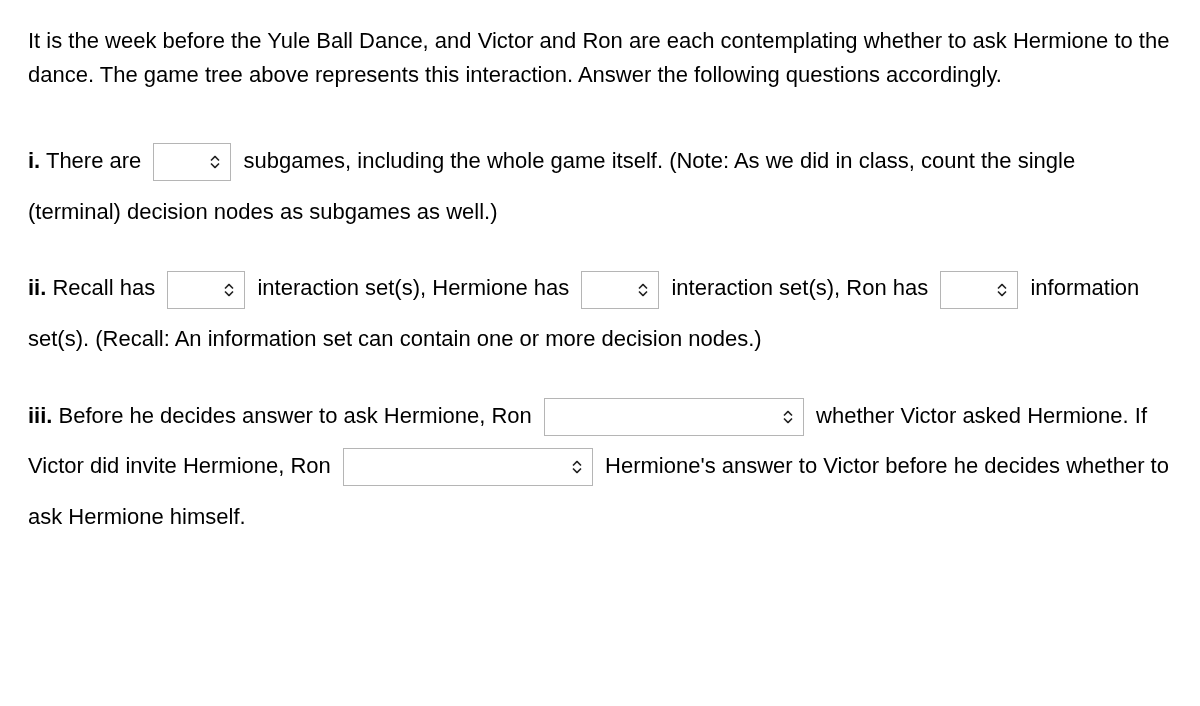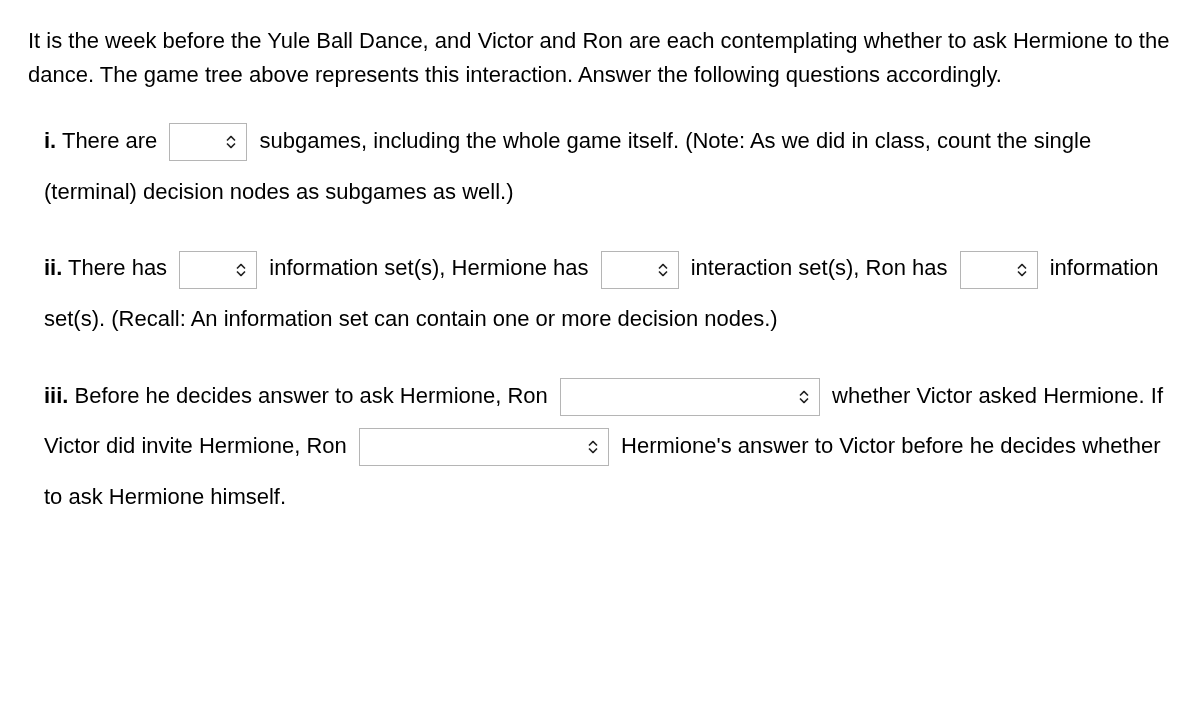--- a/index.html
+++ b/index.html
@@ -10,27 +10,26 @@
     body {
       font-family: -apple-system, BlinkMacSystemFont, "Segoe UI", Helvetica, Arial, sans-serif;
       font-size: 22px;
       line-height: 1.6;
       color: #000;
       background: #fff;
       padding: 24px 28px;
       width: 1200px;
     }
     .intro {
-      margin-bottom: 24px;
+      margin-bottom: 44px;
       line-height: 1.55;
     }
     .question {
       margin-bottom: 26px;
       line-height: 2.3;
-      margin-left: 16px;
     }
     .label {
       font-weight: 600;
     }
     .dropdown {
       display: inline-block;
       vertical-align: middle;
       border: 1px solid #b5b5b5;
       background: #fff;
       height: 38px;
@@ -72,28 +71,28 @@
         <svg width="10" height="6" viewBox="0 0 10 6">
           <path d="M1 5 L5 1 L9 5" fill="none" stroke="#222" stroke-width="1.6"></path>
         </svg>
         <svg width="10" height="6" viewBox="0 0 10 6">
           <path d="M1 1 L5 5 L9 1" fill="none" stroke="#222" stroke-width="1.6"></path>
         </svg>
       </span></span><span> subgames, including the whole game itself. (Note: As we did in class, count the single (terminal) decision nodes as subgames as well.)</span>
 </div>
 
 <div class="question">
-  <span class="label">ii.</span><span>  There has </span><span class="dropdown small"><span class="arrows">
+  <span class="label">ii.</span><span>  Recall has </span><span class="dropdown small"><span class="arrows">
         <svg width="10" height="6" viewBox="0 0 10 6">
           <path d="M1 5 L5 1 L9 5" fill="none" stroke="#222" stroke-width="1.6"></path>
         </svg>
         <svg width="10" height="6" viewBox="0 0 10 6">
           <path d="M1 1 L5 5 L9 1" fill="none" stroke="#222" stroke-width="1.6"></path>
         </svg>
-      </span></span><span> information set(s), Hermione has </span><span class="dropdown small"><span class="arrows">
+      </span></span><span> interaction set(s), Hermione has </span><span class="dropdown small"><span class="arrows">
         <svg width="10" height="6" viewBox="0 0 10 6">
           <path d="M1 5 L5 1 L9 5" fill="none" stroke="#222" stroke-width="1.6"></path>
         </svg>
         <svg width="10" height="6" viewBox="0 0 10 6">
           <path d="M1 1 L5 5 L9 1" fill="none" stroke="#222" stroke-width="1.6"></path>
         </svg>
       </span></span><span> interaction set(s), Ron has </span><span class="dropdown small"><span class="arrows">
         <svg width="10" height="6" viewBox="0 0 10 6">
           <path d="M1 5 L5 1 L9 5" fill="none" stroke="#222" stroke-width="1.6"></path>
         </svg>

